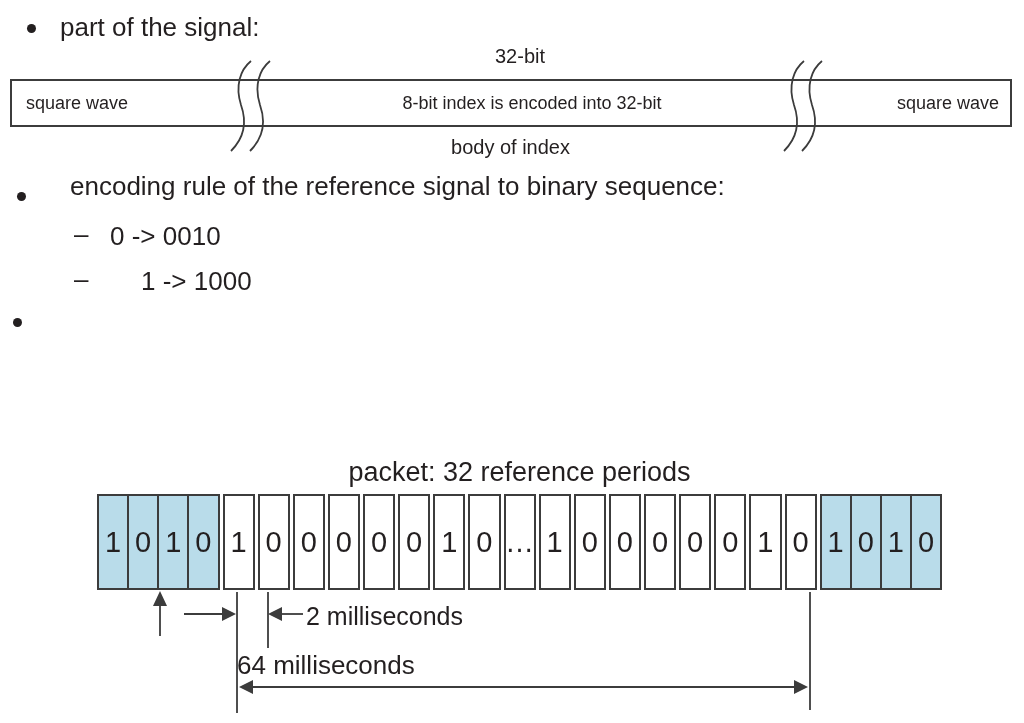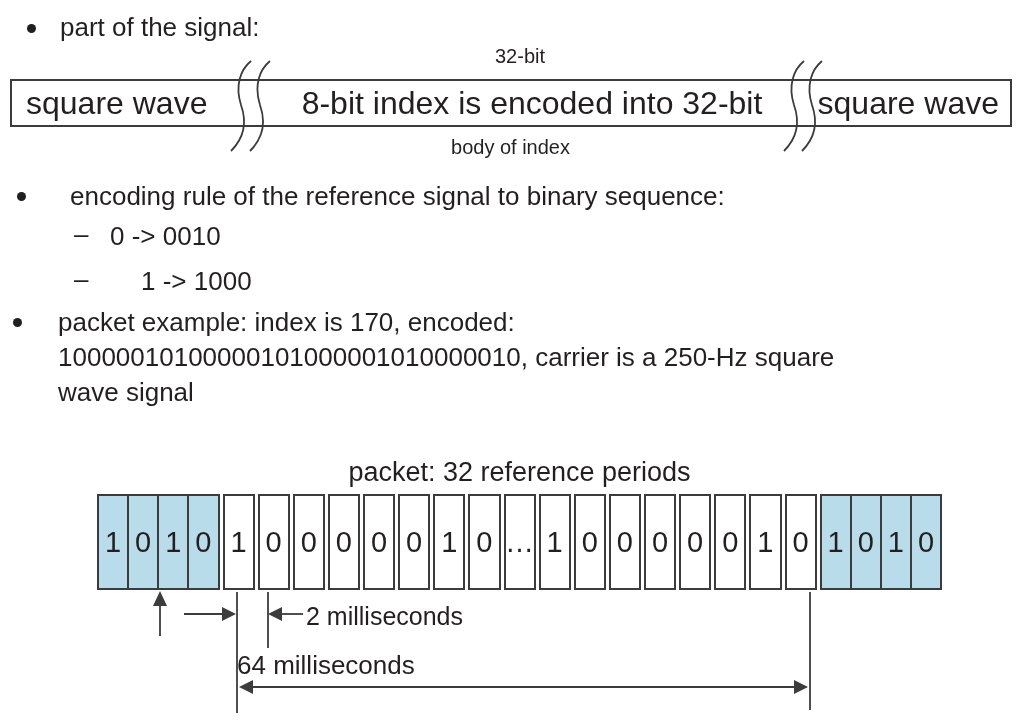--- a/index.html
+++ b/index.html
@@ -9,21 +9,21 @@
   }
   .abs{position:absolute;}
   .txt{font-size:26px;white-space:nowrap;}
   .dot{width:9px;height:9px;border-radius:50%;background:var(--ink,#231f20);}
   .dash{font-size:26px;}
   
   #signal-bar{
     left:10px;top:79px;width:1002px;height:48px;background:#fff;
     border:2px solid var(--line,#3c3c3c);box-sizing:border-box;
   }
-  #signal-bar .seg{position:absolute;top:0;height:44px;line-height:44px;font-size:32px;white-space:nowrap;}
+  #signal-bar .seg{position:absolute;top:0;height:44px;line-height:44px;font-size:18px;white-space:nowrap;}
   .bar-label{font-size:20px;text-align:right;white-space:nowrap;}
   
   #packet-row{
     left:97px;top:494px;width:845px;height:96px;display:flex;box-sizing:border-box;
   }
   .cell{
     flex:1 1 0;margin-left:3px;border:2px solid var(--line,#3c3c3c);background:#fff;
     display:flex;align-items:center;justify-content:center;font-size:29px;min-width:0;
   }
   .cell:first-child{margin-left:0;}
@@ -46,33 +46,28 @@
 
   <div class="abs" id="signal-bar">
     <span class="seg" style="left:14px;">square wave</span>
     <span class="seg" style="left:12px;right:0;text-align:center;padding-left:30px;">8-bit index is encoded into 32-bit</span>
     <span class="seg" style="right:11px;">square wave</span>
   </div>
 
   <div class="abs bar-label" style="left:388px;top:136px;width:182px;">body of index</div>
 
   <div class="abs dot" style="left:17px;top:192px;"></div>
-  <div class="abs txt" style="left:70px;top:181px;">encoding rule of the reference signal to binary sequence:</div>
+  <div class="abs txt" style="left:70px;top:171px;">encoding rule of the reference signal to binary sequence:</div>
 
   <div class="abs dash" style="left:74px;top:219px;">–</div>
   <div class="abs txt" style="left:110px;top:221px;">0 -&gt; 0010</div>
   <div class="abs dash" style="left:74px;top:264px;">–</div>
   <div class="abs txt" style="left:110px;top:266px;margin-left:31px;">1 -&gt; 1000</div>
 
   <div class="abs dot" style="left:13px;top:318px;"></div>
-  <div class="abs" style="left:58px;top:305px;font-size:26px;line-height:35px;">
-    <div>packet example: index is 170, encoded:</div>
-    <div>10000010100000101000001010000010, carrier is a 250-Hz square</div>
-    <div>wave signal</div>
-  </div>
 
   <div class="abs" style="left:97px;top:457px;width:845px;text-align:center;font-size:27px;">packet: 32 reference periods</div>
 
   <div class="abs" id="packet-row">
       <div class="cell blue">1</div>
       <div class="cell blue joined">0</div>
       <div class="cell blue joined">1</div>
       <div class="cell blue joined">0</div>
       <div class="cell">1</div>
       <div class="cell">0</div>

